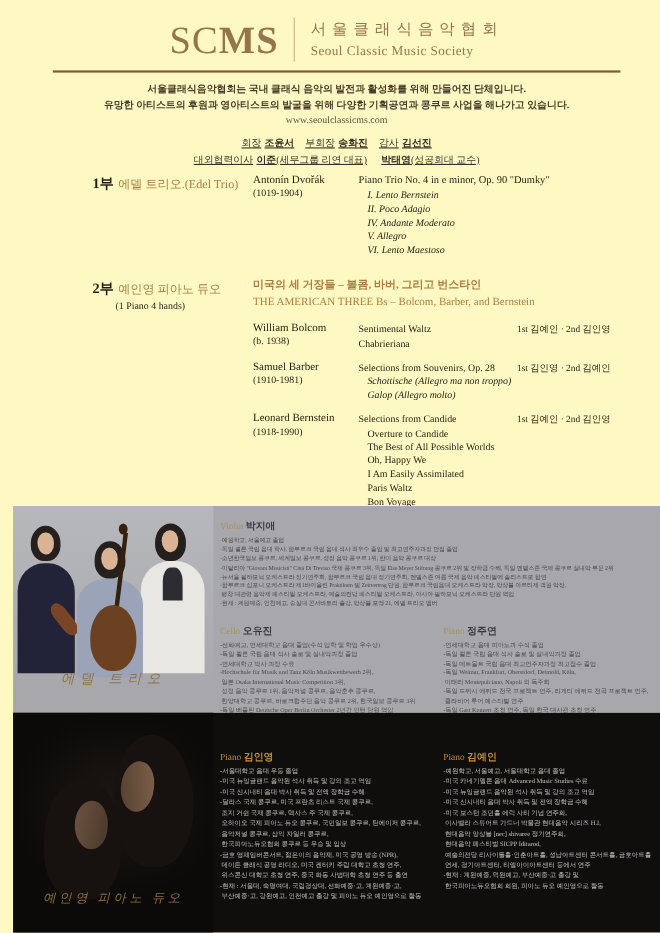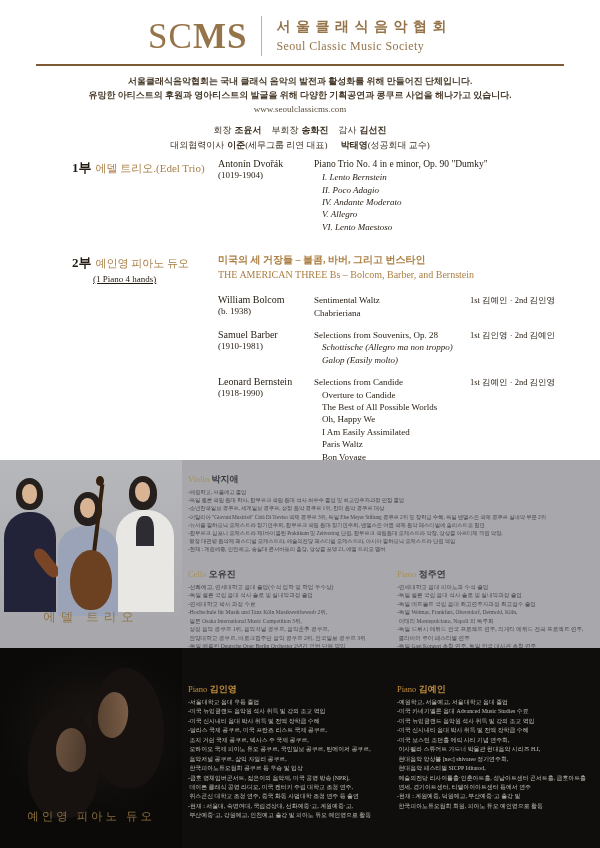--- a/index.html
+++ b/index.html
@@ -1,64 +1,64 @@
 <!DOCTYPE html>
 <html><head>
 <meta charset="utf-8">
 <style>
   * { margin:0; padding:0; box-sizing:border-box; }
   html,body { background:#e9e9e9; }
   .page {
-    width:600px; height:848px; margin:0 auto; background:#ffffff;
+    width:600px; height:848px; margin:0 auto; background:#fef9c3;
     font-family:"Liberation Serif","DejaVu Serif",serif;
-    position:relative; overflow:hidden; color:#2a2014;
+    position:relative; overflow:hidden; color:#2a2014;padding-left:12px;
   }
 
   
   .header { height:150px; padding-top:16px; text-align:center; }
   .brand-row { display:flex; align-items:center; justify-content:center; gap:14px; }
   .logo { font-size:35px; color:#96744a; letter-spacing:1px; line-height:1; }
   .logo .l1 { font-weight:500; } .logo .l2 { font-weight:800; }
   .brand-divider { width:1px; height:40px; background:#c9b28a; }
   .brand-names { text-align:left; color:#96744a; }
-  .brand-ko { font-size:14px; font-weight:700; letter-spacing:5.5px; }
+  .brand-ko { font-size:14px; font-weight:400; letter-spacing:5.5px; }
   .brand-en { font-size:12px; margin-top:3px; letter-spacing:0.4px; }
   .gold-rule { border:none; border-top:2px solid #7d5c34; margin:8px 36px 9px 36px; }
   .intro-line { font-size:9px; line-height:1.55; color:#4a3c2c; font-weight:600; }
   .website { font-size:9px; color:#5a4c3c; margin-top:1px; }
-  .staff-block { margin-top:9px; font-size:9px; line-height:1.65; color:#3c3022; }
+  .staff-block { margin-top:9px; font-size:9px; line-height:1.65; color:#3c3022;text-decoration:underline; }
   .staff-item { margin:0 5px; }
   .staff-role { margin-right:3px; }
   .staff-name { font-weight:800; }
   .staff-suffix { font-weight:400; }
 
   
   .program { height:310px; padding:8px 26px 0 34px; }
   .prog-row { display:grid; grid-template-columns:146px 96px 1fr;margin-left:38px; }
   .part-label { font-size:13px; font-weight:700; color:#241b10; }
   .part-group { font-size:11px; font-weight:400; color:#a87e44; margin-left:4px; }
-  .part-sub { font-size:9px; color:#241b10; padding-left:21px; margin-top:2px;text-decoration:underline; }
+  .part-sub { font-size:9px; color:#241b10; padding-left:21px; margin-top:2px; }
   .composer-name { font-size:10px; color:#241b10; }
   .composer-dates { font-size:9px; color:#241b10; margin-top:1px; }
   .work-title { font-size:9.5px; line-height:1.38; color:#241b10; }
   .movement { font-size:9px; font-style:italic; line-height:1.38; padding-left:8px; color:#241b10; }
   .part2 { margin-top:20px; }
   .p2-heads { grid-column:2 / 4; }
   .p2-head-ko { font-size:10px; font-weight:700; color:#ab7e42; line-height:1.45; }
   .p2-head-en { font-size:10px; color:#ab7e42; line-height:1.45; }
   .prog-items { grid-column:2 / 4; }
   .prog-item { display:grid; grid-template-columns:96px 1fr 104px; margin-top:10px; }
   .work { font-size:9px; line-height:1.38; color:#241b10; }
   .work.it { font-style:italic; }
   .work.ind { padding-left:8px; }
   .credit-cell { font-size:8.5px; color:#241b10; padding-top:1px; white-space:nowrap; }
 
   
   .gray-band { height:188px; background:#a8a8ac; display:flex; position:relative; }
-  .photo-col { width:182px; position:relative; flex:none; }
+  .photo-col { width:182px; position:relative; flex:none;font-style:italic; }
   .caption { position:absolute; left:0; width:182px; text-align:center;
              font-size:12.5px; letter-spacing:5px; }
   .caption-trio { bottom:22px; color:#8e7446; }
   .caption-duo  { bottom:24px; color:#8a6f3c; font-size:11.5px; letter-spacing:3px; }
   .band-content { flex:1; padding:8px 4px 0 6px; overflow:hidden; }
   .bio-head { margin-bottom:2px; }
   .bio-role { font-size:8.5px; color:#a8905a; }
   .bio-name { font-size:9px; font-weight:800; color:#3a3940; }
   .bio-line { font-size:5.6px; line-height:1.52; color:#46454b; white-space:pre; overflow:hidden; }
   .bio-wide .bio-line { font-size:5.4px; letter-spacing:-0.1px; }
@@ -159,21 +159,21 @@
             <div class="credit-cell">1st 김예인 · 2nd 김인영</div>
           </div>
           <div class="prog-item">
             <div>
               <div class="composer-name">Samuel Barber</div>
               <div class="composer-dates">(1910-1981)</div>
             </div>
             <div>
               <div class="work">Selections from Souvenirs, Op. 28</div>
               <div class="work it ind">Schottische (Allegro ma non troppo)</div>
-              <div class="work it ind">Galop (Easily molto)</div>
+              <div class="work it ind">Galop (Allegro molto)</div>
             </div>
             <div class="credit-cell">1st 김인영 · 2nd 김예인</div>
           </div>
           <div class="prog-item">
             <div>
               <div class="composer-name">Leonard Bernstein</div>
               <div class="composer-dates">(1918-1990)</div>
             </div>
             <div>
               <div class="work">Selections from Candide</div>

